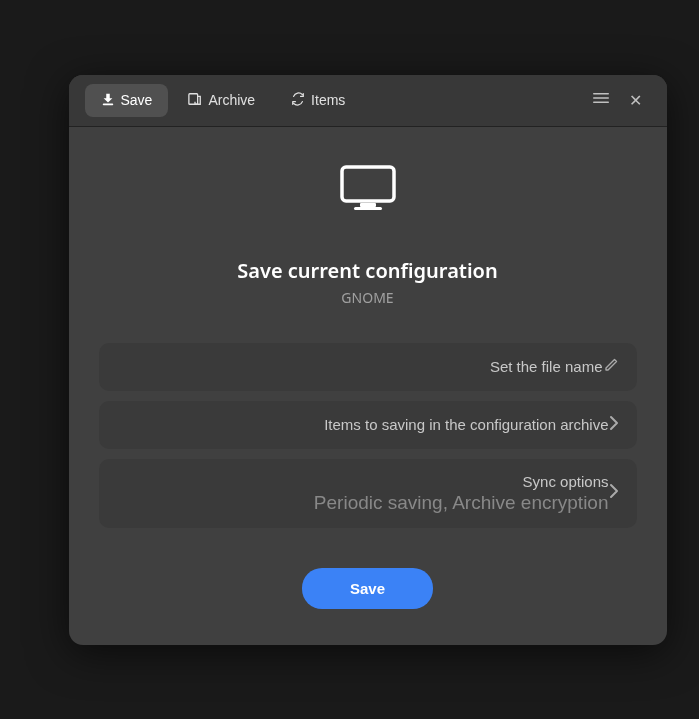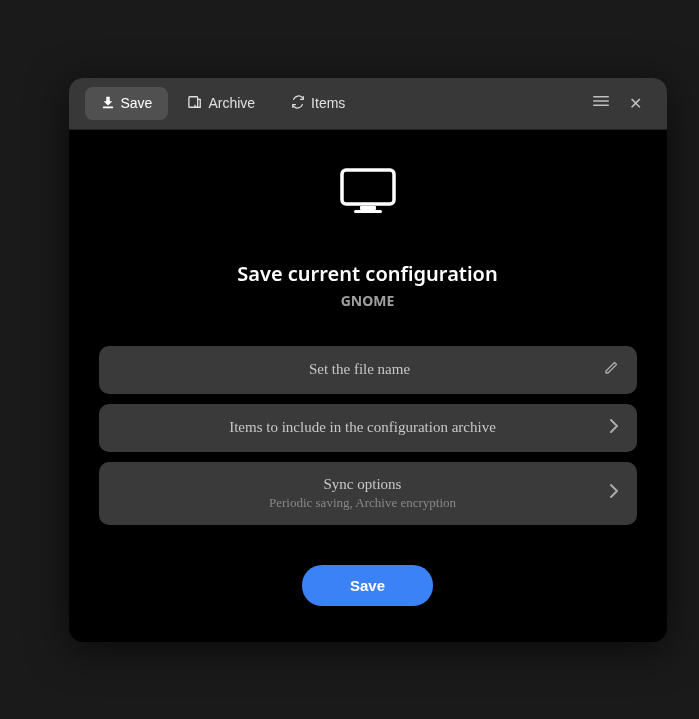--- a/index.html
+++ b/index.html
@@ -13,21 +13,21 @@
       height: 719px;
       background: #1a1a1a;
       display: flex;
       align-items: center;
       justify-content: center;
       font-family: 'Segoe UI', system-ui, -apple-system, sans-serif;
     }
 
     .window {
       width: 598px;
-      background: #000000;
+      background: #404040;
       border-radius: 14px;
       overflow: hidden;
       box-shadow: 0 8px 40px rgba(0,0,0,0.6);
       margin-left: 36px;
     }
 
     .titlebar {
       background: #383838;
       display: flex;
       align-items: center;
@@ -111,56 +111,55 @@
     .main-title {
       font-size: 20px;
       font-weight: 600;
       color: #ffffff;
       margin-bottom: 4px;
     }
 
     .subtitle {
       font-size: 14px;
       color: #a0a0a0;
-      font-weight: 700;
+      font-weight: 400;
     }
 
     .options-container {
       width: 100%;
       display: flex;
       flex-direction: column;
       gap: 10px;
     }
 
     .option-row {
       background: #3a3a3a;
       border-radius: 10px;
       padding: 14px 18px;
       display: flex;
       align-items: center;
       cursor: pointer;
       border: none;
       width: 100%;
-      text-align: center;
+      text-align: right;
       transition: background 0.15s;
-      font-family: Liberation Serif, serif;
     }
 
     .option-row.filename {
       justify-content: space-between;
     }
 
     .option-label {
       font-size: 15px;
       color: #c8c8c8;
       flex: 1;
     }
 
     .option-sublabel {
-      font-size: 13px;
+      font-size: 19px;
       color: #888;
       margin-top: 2px;
     }
 
     .edit-icon {
       color: #aaa;
       font-size: 16px;
     }
 
     .chevron-icon {
@@ -261,21 +260,21 @@
         <span class="option-label">Set the file name</span>
         <span class="edit-icon">
           <svg width="16" height="16" viewBox="0 0 16 16" fill="none" xmlns="http://www.w3.org/2000/svg">
             <path d="M11.5 2.5l2 2L5 13H3v-2L11.5 2.5z" stroke="#aaa" stroke-width="1.4" stroke-linecap="round" stroke-linejoin="round" fill="none"></path>
           </svg>
         </span>
       </button>
 
       <button class="option-row">
         <div class="option-row-wrap">
-          <span class="option-label">Items to include in the configuration archive</span>
+          <span class="option-label">Items to saving in the configuration archive</span>
           <span class="chevron-icon">
             <svg width="10" height="16" viewBox="0 0 10 16" fill="none" xmlns="http://www.w3.org/2000/svg">
               <path d="M2 2l6 6-6 6" stroke="#aaa" stroke-width="2" stroke-linecap="round" stroke-linejoin="round" fill="none"></path>
             </svg>
           </span>
         </div>
       </button>
 
       <button class="option-row">
         <div class="option-row-wrap">

